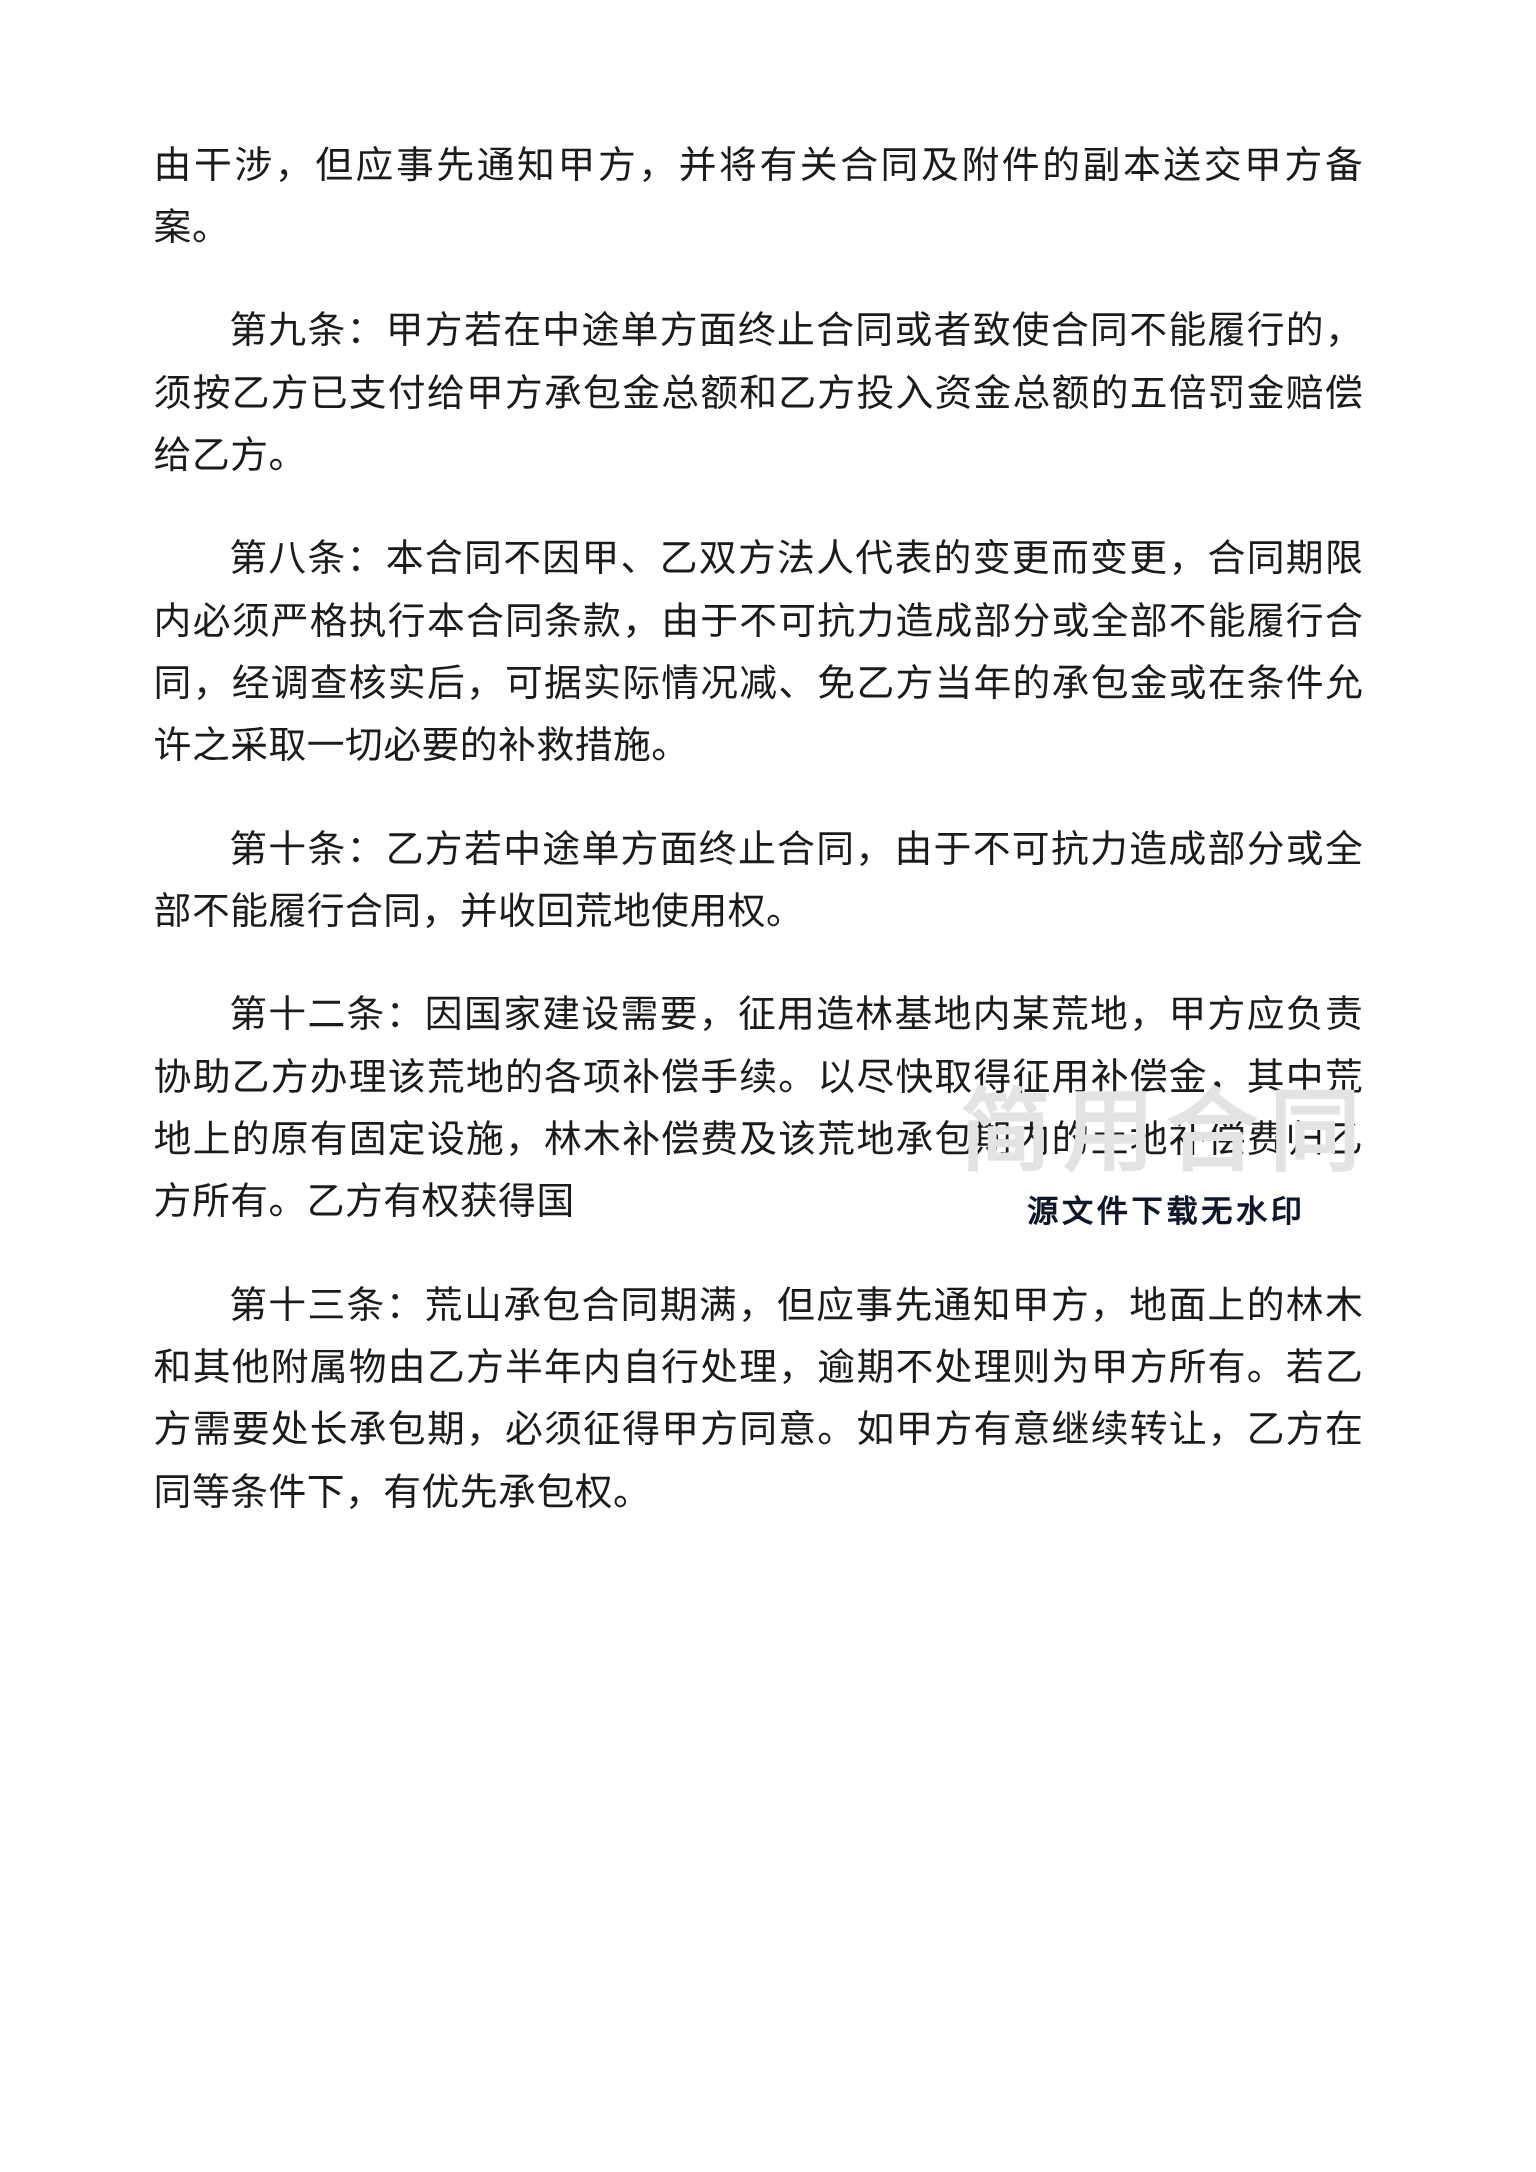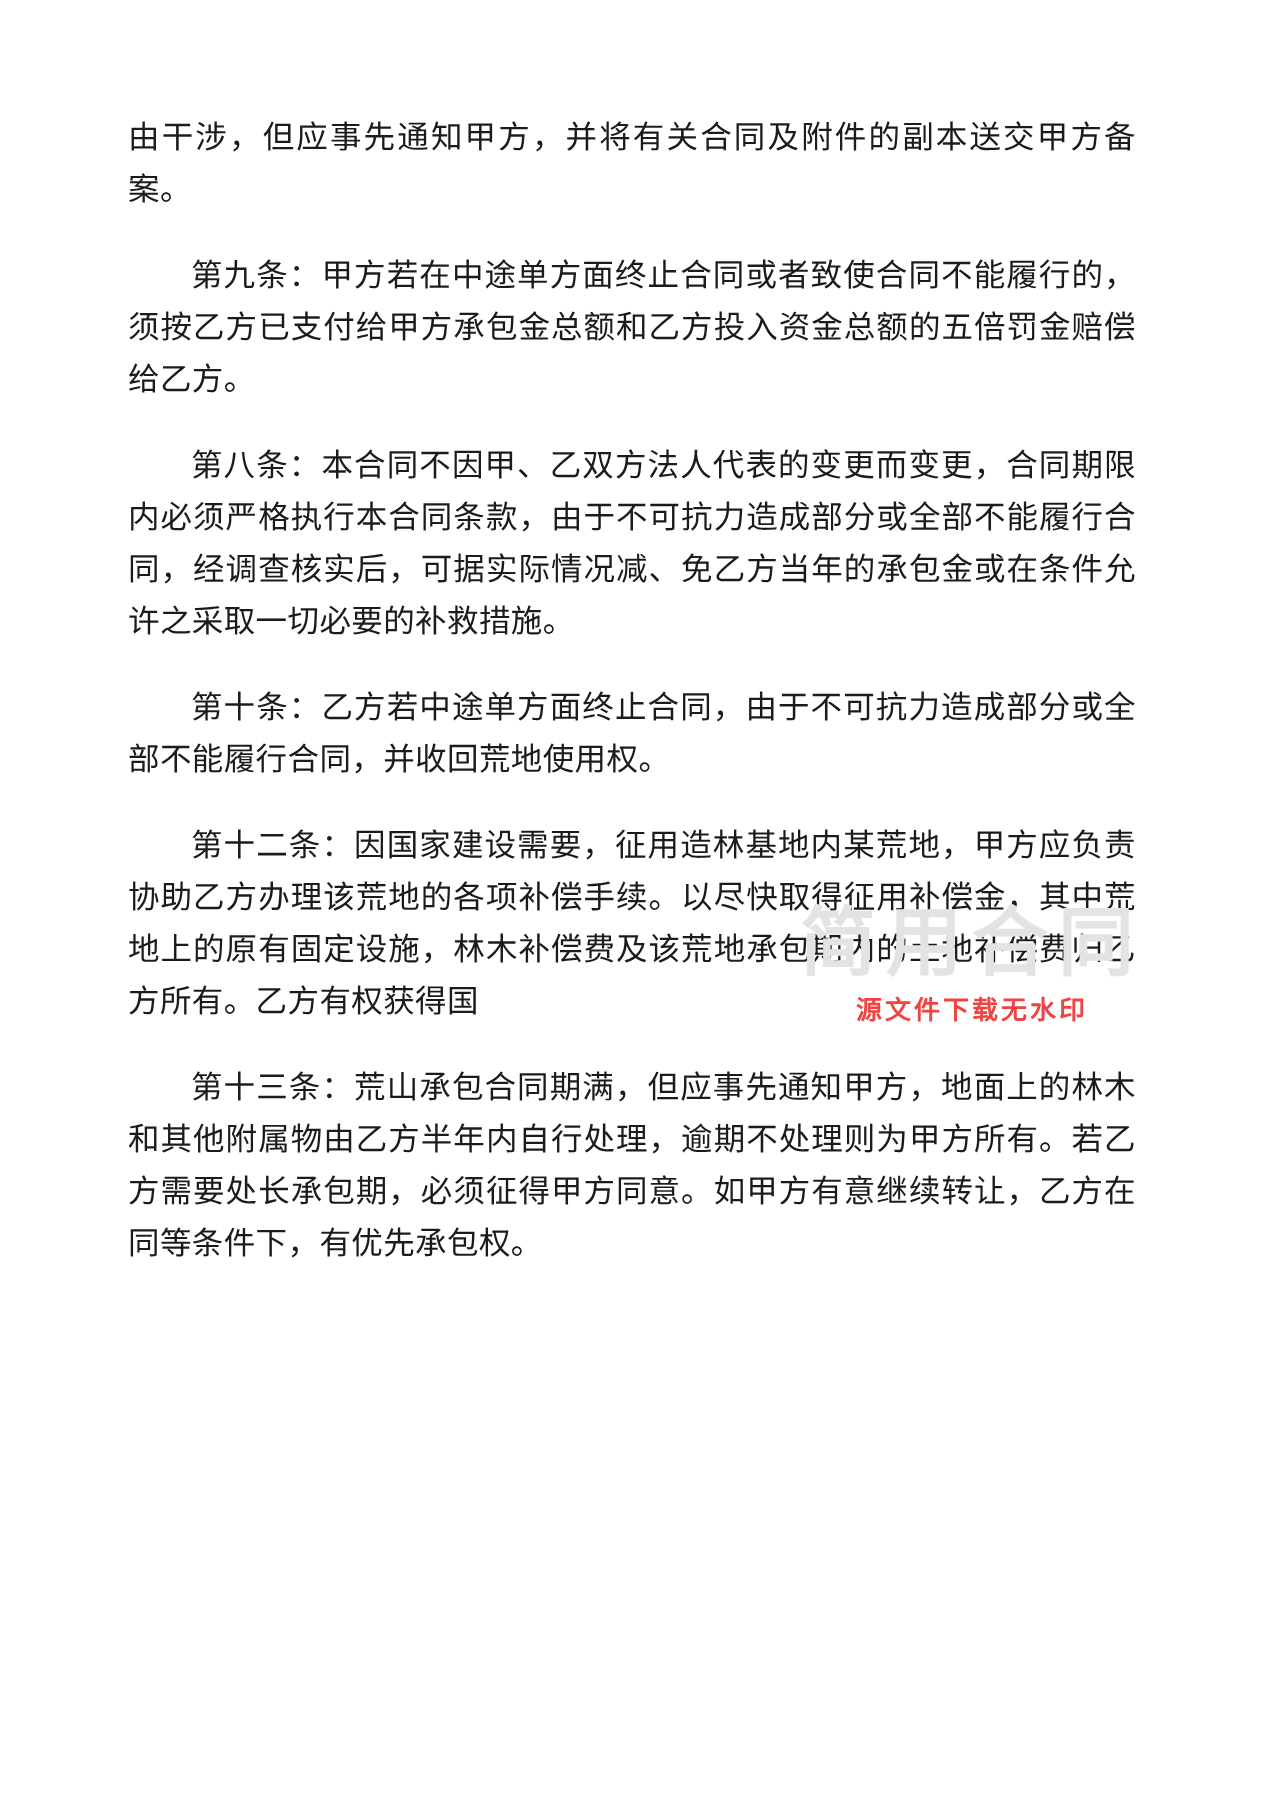--- a/index.html
+++ b/index.html
@@ -62,21 +62,21 @@
     color: #e3e3e3;
     line-height: 1;
     white-space: nowrap;
   }
   .watermark .wm-sub {
     margin-top: 16px;
     font-family: "DejaVu Sans", "Liberation Sans", sans-serif;
     font-size: 26px;
     font-weight: 700;
     letter-spacing: 3px;
-    color: #ef4444;
+    color: #0f172a;
     line-height: 1;
     white-space: nowrap;
   }
 </style>
 </head>
 <body>
 
 <div class="page">
 
   <div class="content">

